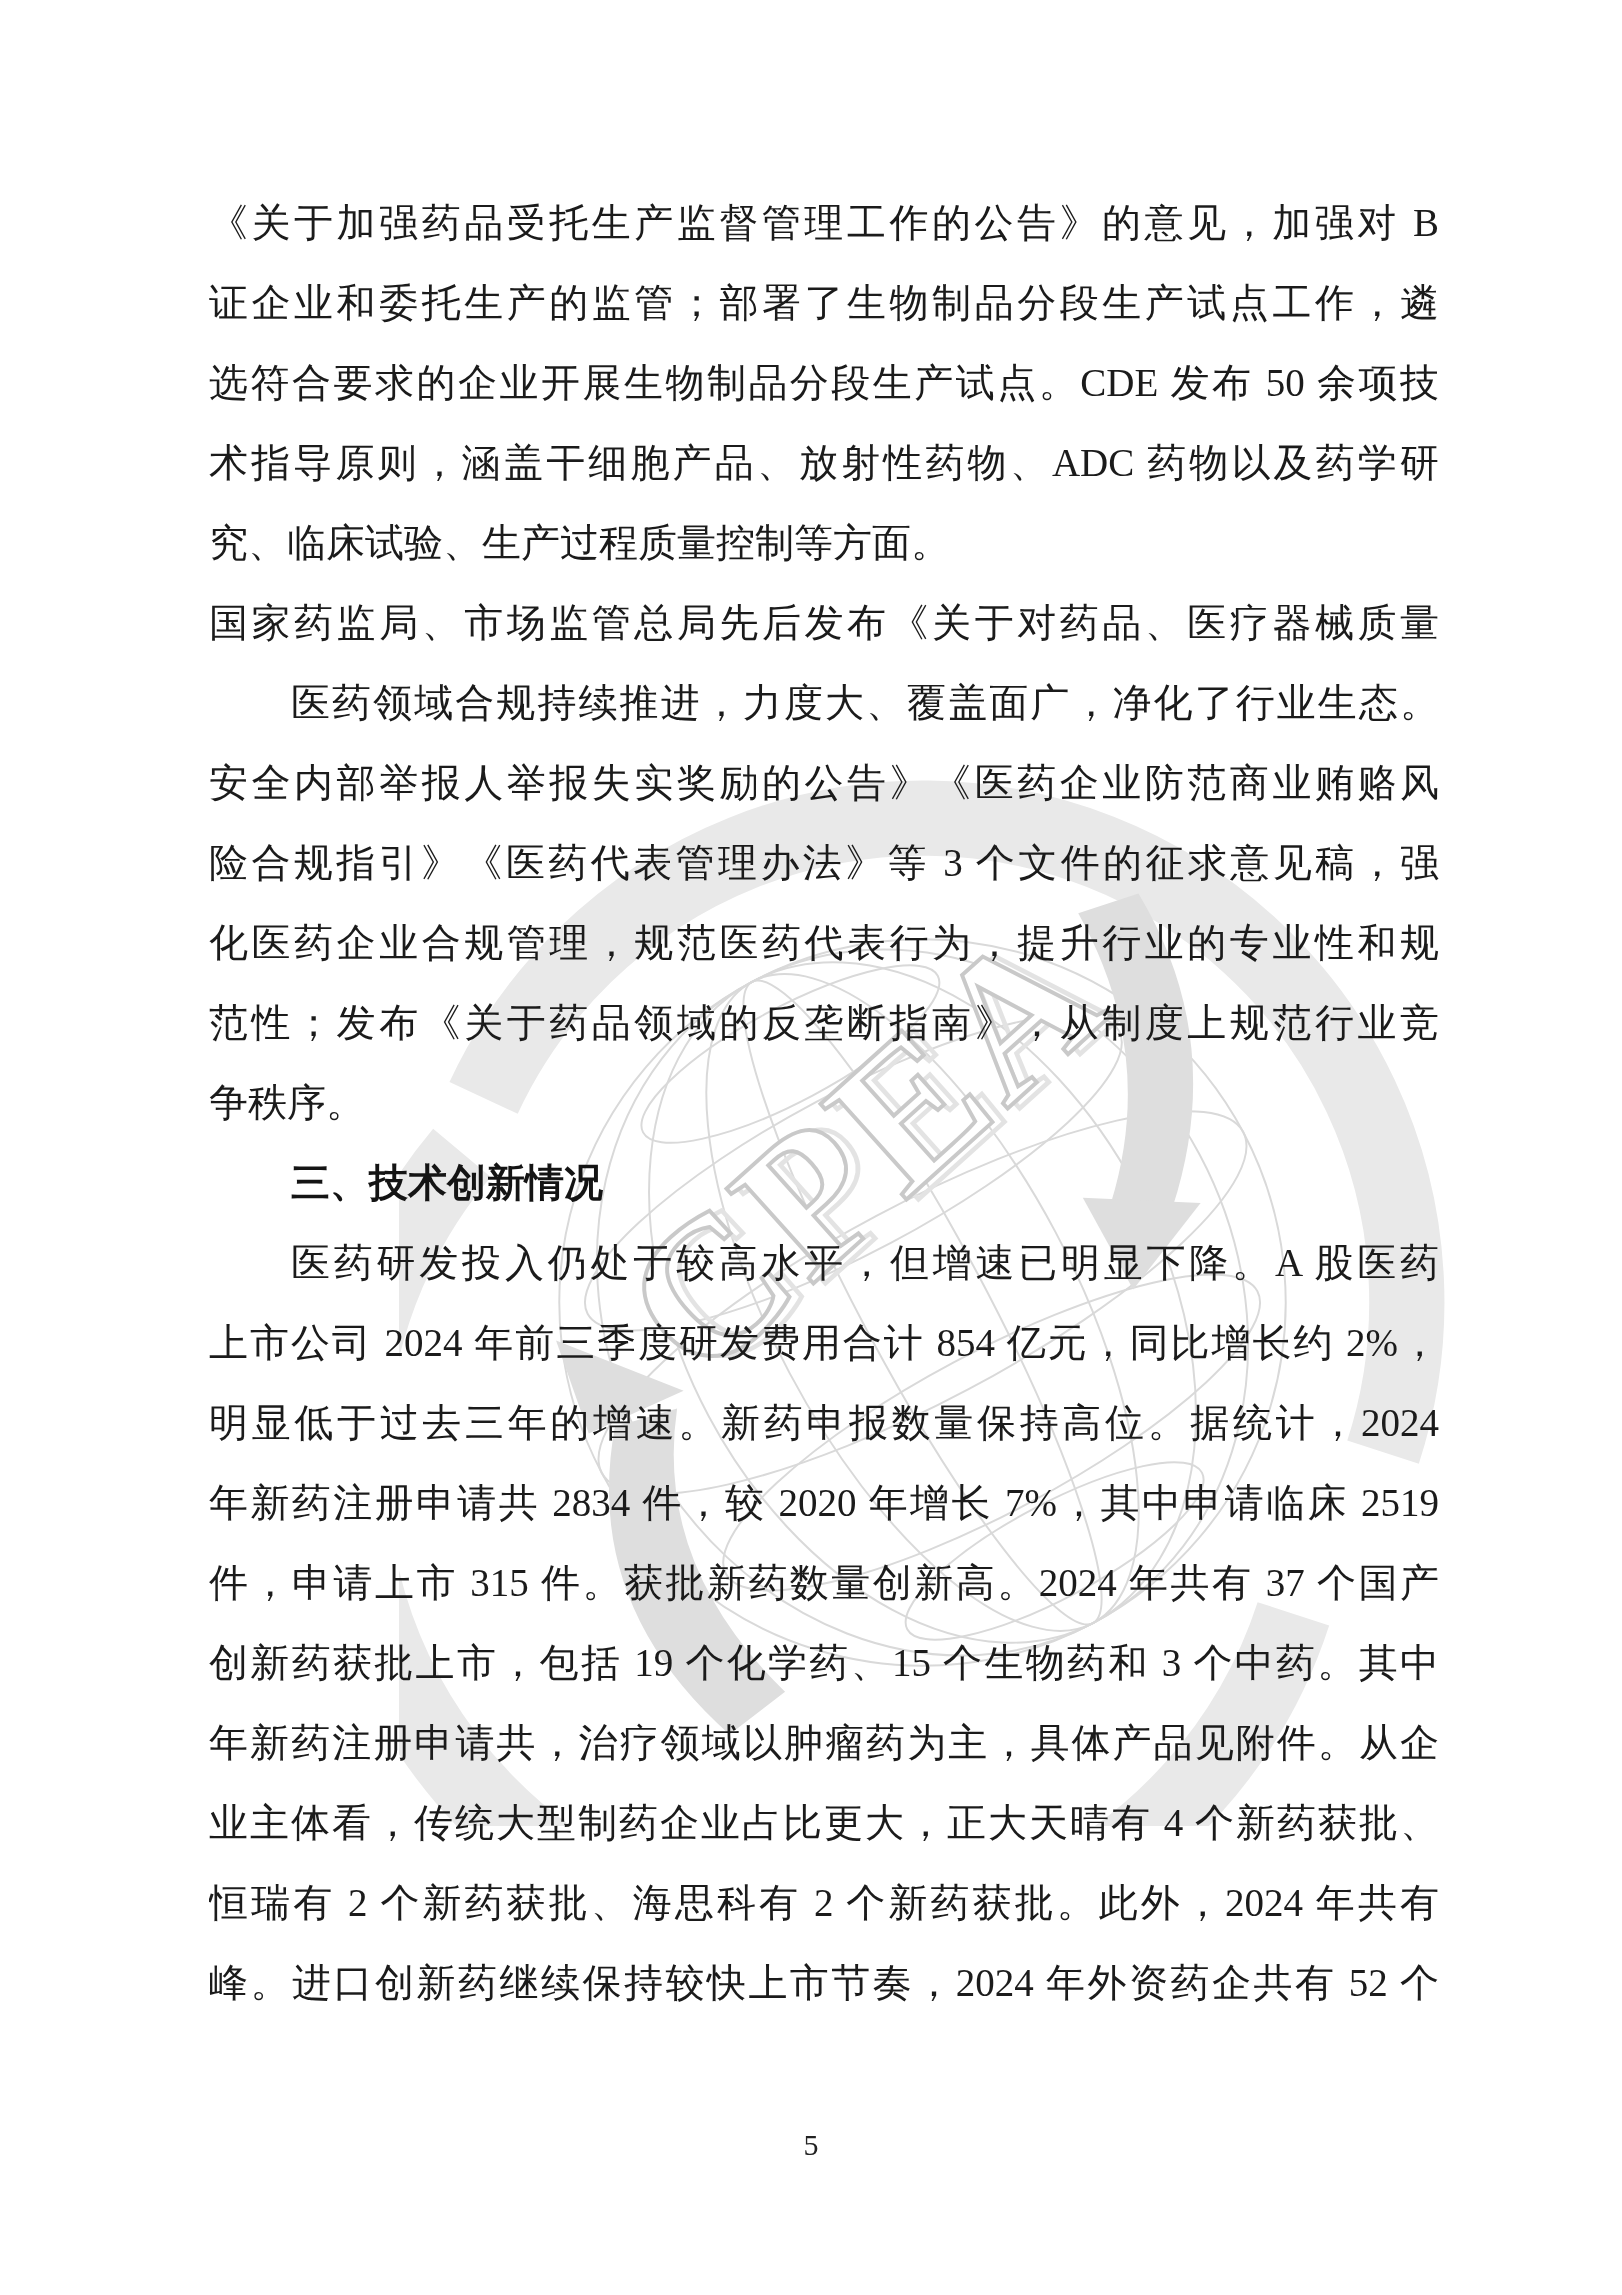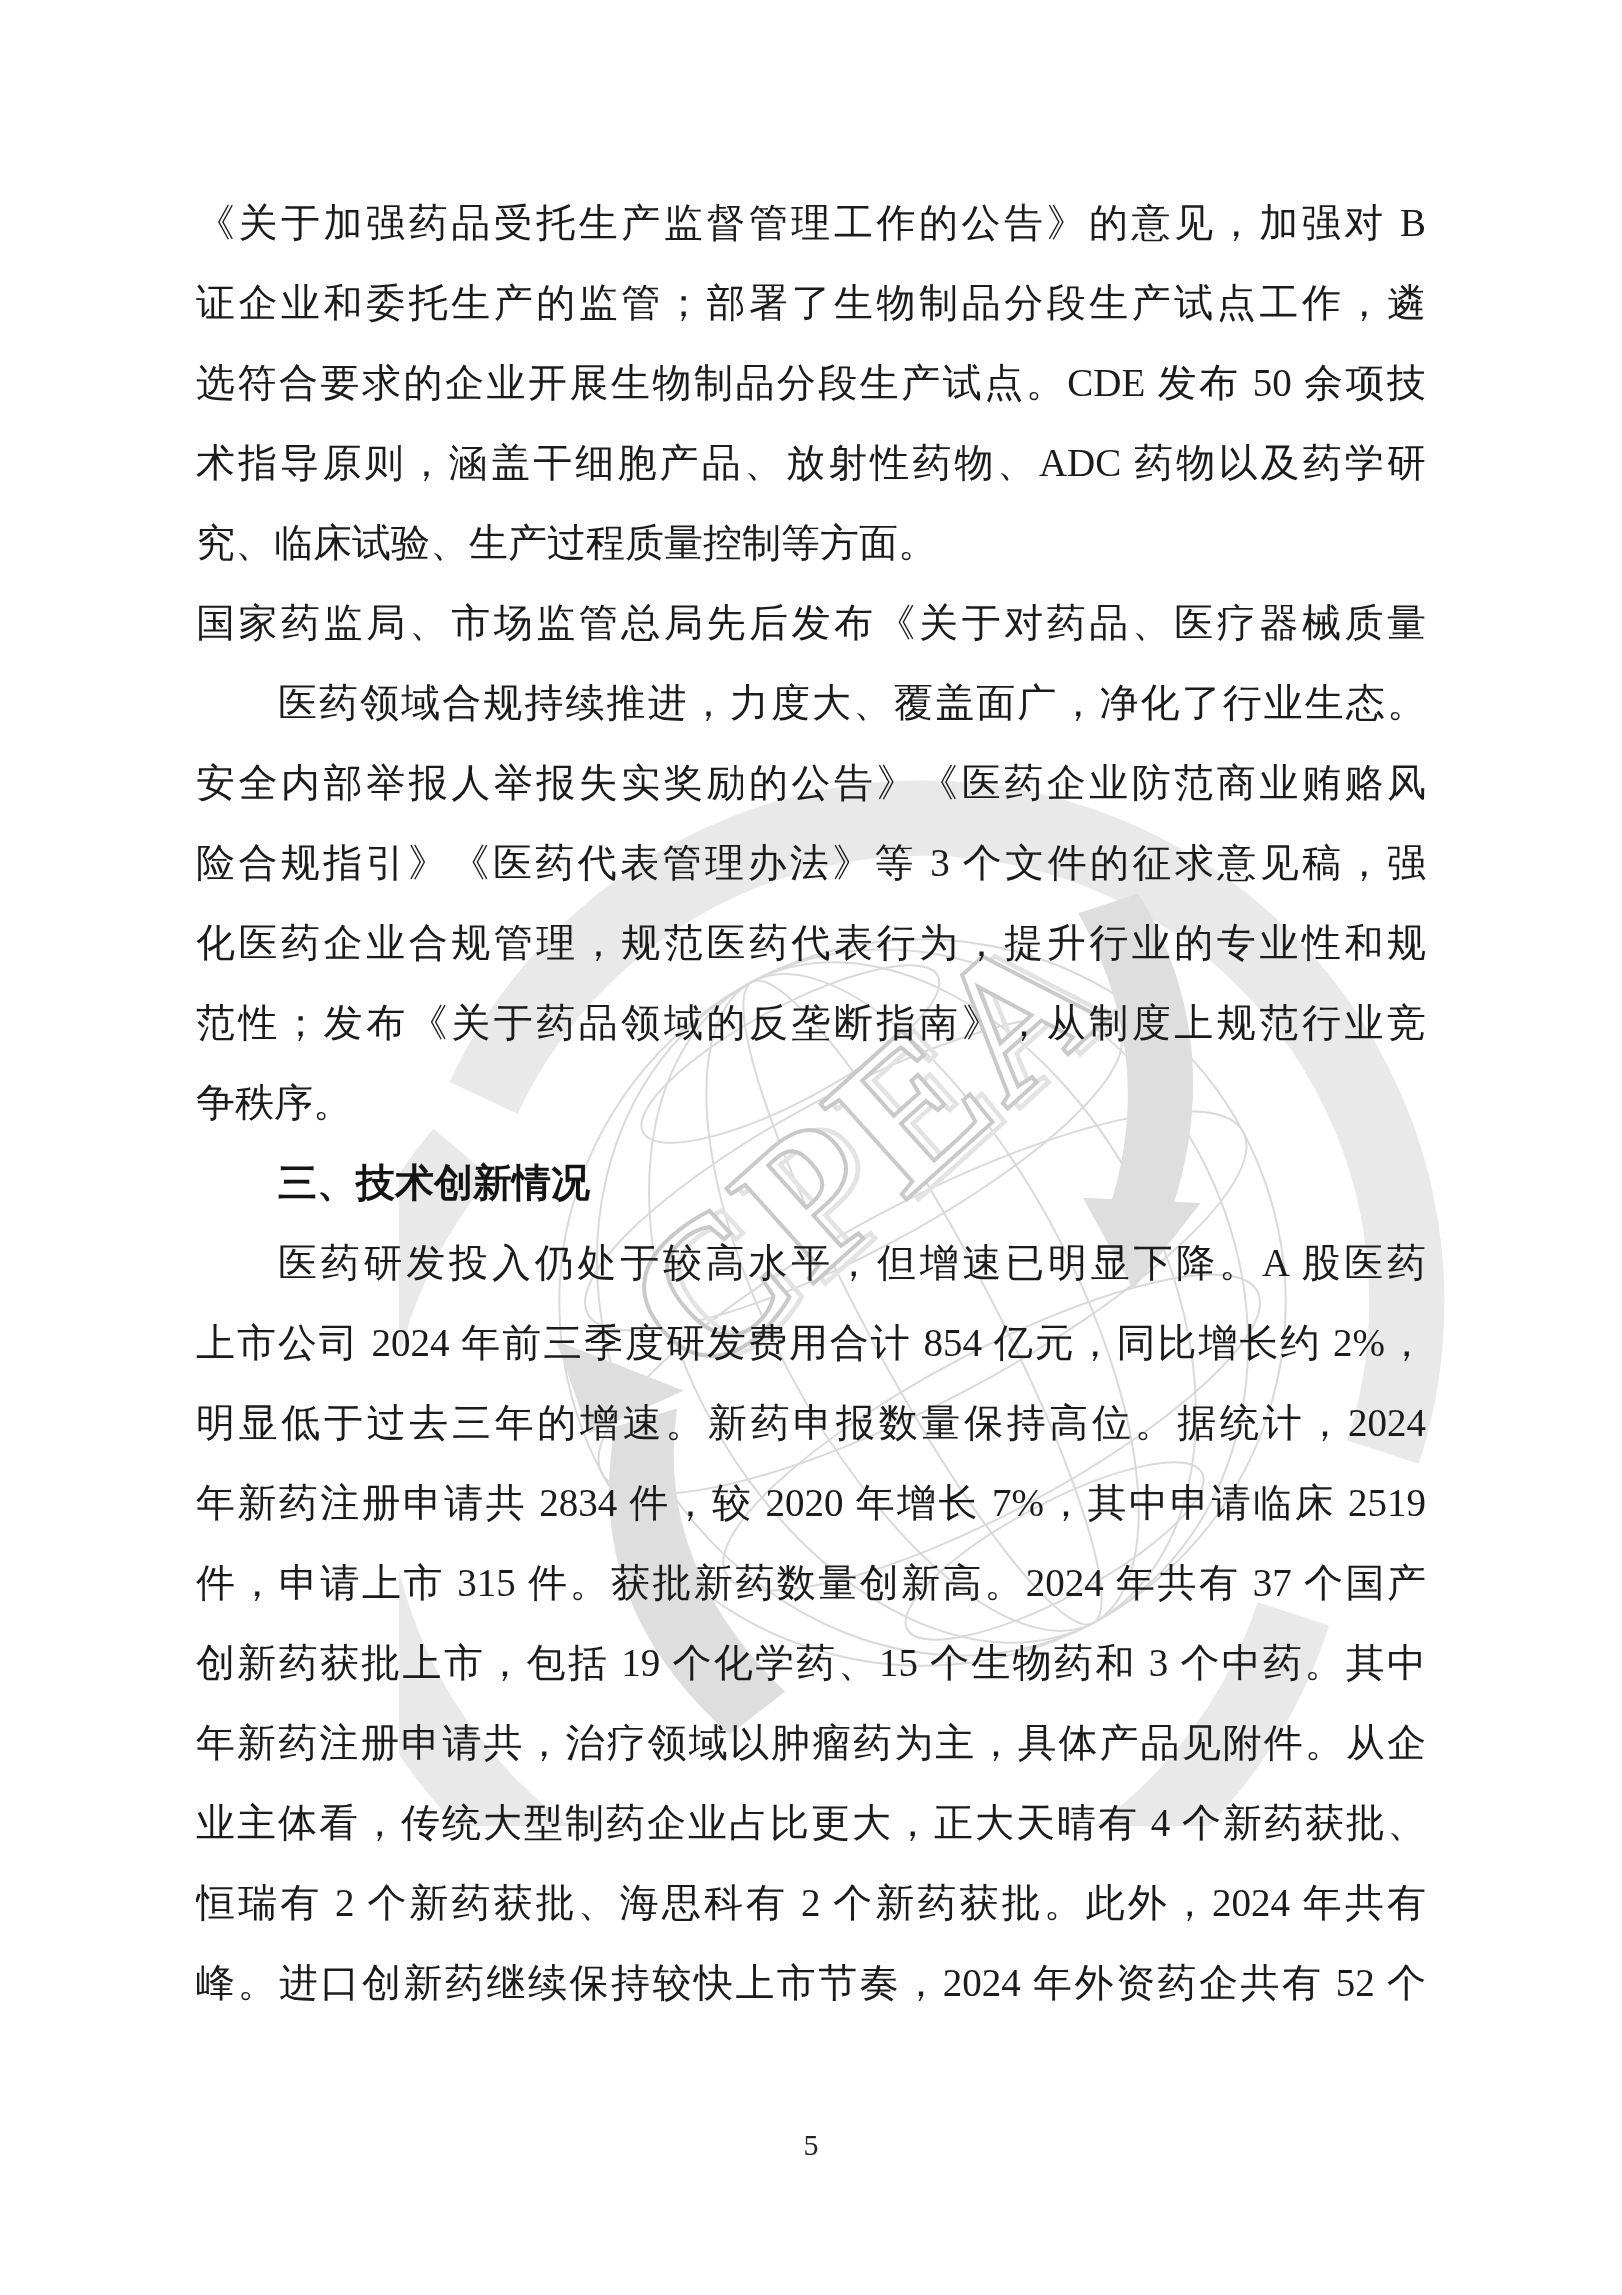--- a/index.html
+++ b/index.html
@@ -16,21 +16,21 @@
     background: #ffffff;
   }
   .watermark {
     position: absolute;
     left: 399px; top: 779px;
     width: 1047px; height: 1047px;
     z-index: 0;
   }
   .content {
     position: absolute;
-    left: 196px; top: 183px;
+    left: 209px; top: 183px;
     width: 1230px;
     z-index: 1;
     color: #1b1b1b;
     font-size: 39px;
   }
   .line {
     height: 80px;
     line-height: 80px;
     text-align: justify;
     text-align-last: justify;

